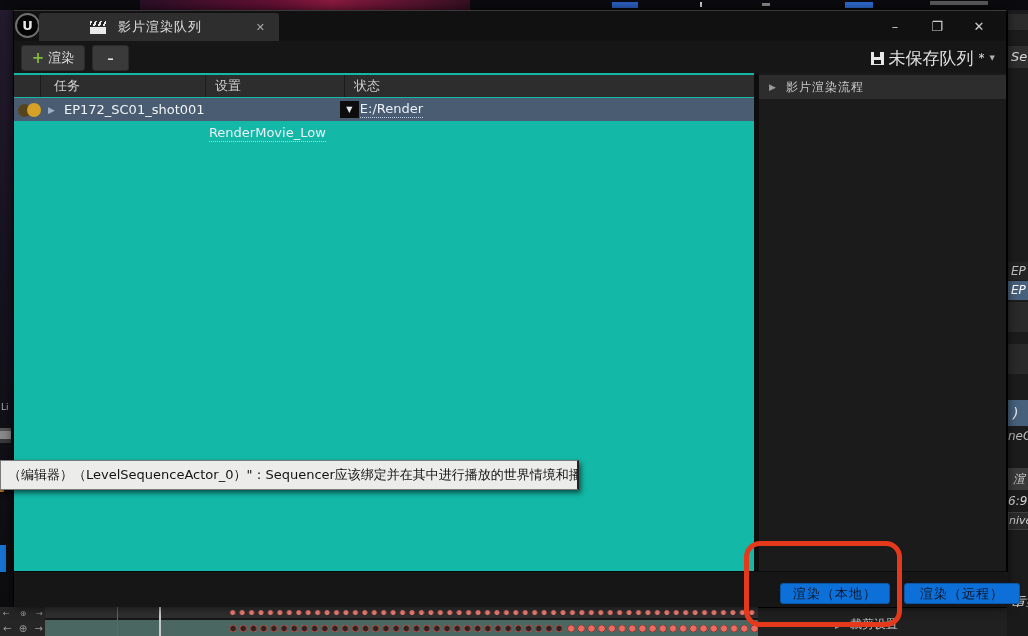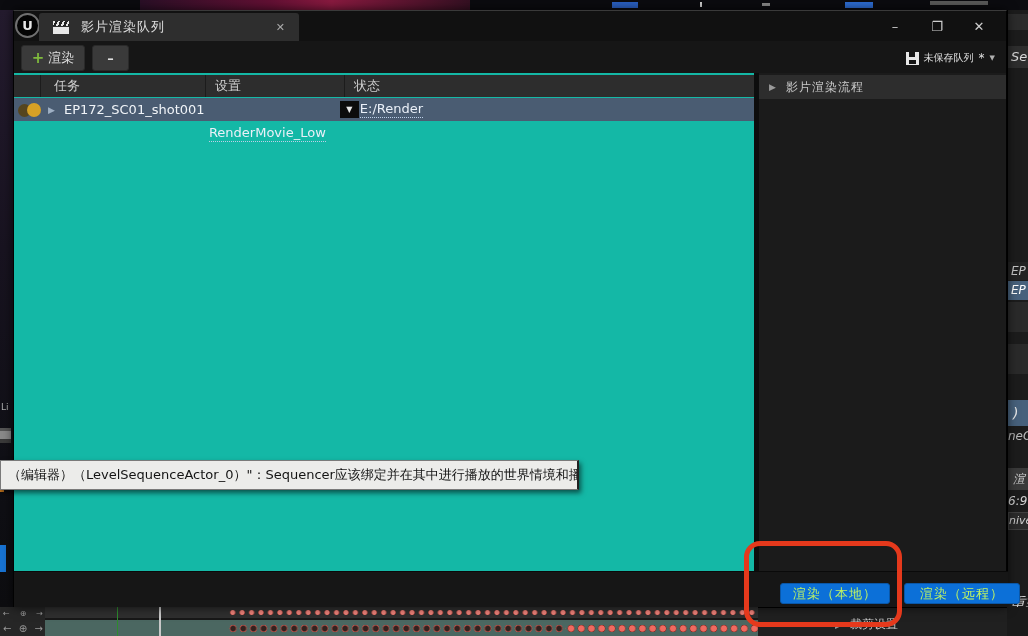--- a/index.html
+++ b/index.html
@@ -70,42 +70,42 @@
     color:#c8c8c8; font-size:12px; }
   .crop-row .expander { color:#999; font-size:9px; }
 
   
   .window { left:13px; top:10px; width:994px; height:597px; background:#161616;
     border:1px solid #020202; border-top:1px solid #3a3a3a; box-shadow:0 0 10px rgba(0,0,0,.7); }
   .titlebar { position:absolute; left:0; top:0; width:100%; height:30px; background:#111111; }
   .ue-logo { position:absolute; left:1px; top:2px; width:25px; height:25px; border-radius:50%;
     background:#040404; border:2px solid #707070; color:#e8e8e8; font-size:13px; font-weight:bold;
     display:flex; align-items:center; justify-content:center; }
-  .doc-tab { position:absolute; left:25px; top:2px; width:260px; height:28px; background:#2e2e2e;
-    border-radius:3px 3px 0 0; display:flex; align-items:center; }
+  .doc-tab { position:absolute; left:25px; top:2px; width:240px; height:28px; background:#2e2e2e;
+    border-radius:3px 3px 0 0; display:flex; align-items:center;padding-left:37px; }
   .clap-icon { width:16px; height:13px; margin-left:14px; position:relative; }
   .clap-icon::before { content:""; position:absolute; top:0; left:0; width:100%; height:5px;
     background:repeating-linear-gradient(115deg,#e8e8e8 0 2px,#222 2px 4.5px); }
   .clap-icon::after { content:""; position:absolute; bottom:0; left:0; width:100%; height:7px; background:#e8e8e8; }
   .tab-title { margin-left:12px; font-size:13px; color:#e0e0e0; letter-spacing:1px; }
   .tab-close { position:absolute; right:14px; color:#aaaaaa; font-size:11px; cursor:pointer; }
   .win-controls { position:absolute; right:6px; top:0; height:30px; display:flex; }
   .win-btn { width:42px; height:30px; display:flex; align-items:center; justify-content:center;
     color:#cfcfcf; font-size:13px; }
   .toolbar { position:absolute; left:0; top:30px; width:100%; height:32px; background:#161616; }
   .tool-btn { position:absolute; top:4px; height:26px; background:#3a3a3a; border:1px solid #2a2a2a;
     border-radius:3px; display:flex; align-items:center; justify-content:center; color:#e0e0e0; font-size:13px; }
   .btn-render { left:7px; width:64px; gap:4px; }
   .btn-render .plus { color:#7fba3d; font-size:15px; font-weight:bold; }
   .btn-minus { left:78px; width:37px; font-weight:bold; }
   .queue-cluster { position:absolute; right:11px; top:6px; height:22px; display:flex; align-items:center; gap:5px; }
   .floppy-icon { width:13px; height:13px; background:#e8e8e8; position:relative; }
   .floppy-icon::before { content:""; position:absolute; top:0; left:3px; width:6px; height:5px; background:#161616; }
   .floppy-icon::after { content:""; position:absolute; bottom:1px; left:3px; width:7px; height:4px; background:#161616; }
-  .queue-name { color:#e0e0e0; font-size:10px; }
+  .queue-name { color:#e0e0e0; font-size:17px; }
   .queue-dirty { color:#e0e0e0; font-size:12px; }
   .queue-caret { color:#b0b0b0; font-size:7px; }
 
   .queue-area { position:absolute; left:0; top:62px; width:740px; height:498px; background:#14b8a6; }
   .thead { position:absolute; left:0; top:2px; width:740px; height:22px; background:#2d2d2d; display:flex; }
   .th { height:22px; line-height:22px; font-size:13px; color:#cfcfcf; padding-left:8px;
     border-right:1px solid #1c1c1c; overflow:hidden; }
   .th.c0 { width:27px; padding-left:0; }
   .th.c1 { width:165px; padding-left:13px; }
   .th.c2 { width:139px; padding-left:9px; }
@@ -128,21 +128,21 @@
   .v-divider { position:absolute; left:740px; top:62px; width:5px; height:498px; background:#0d0d0d; }
   .right-panel { position:absolute; left:745px; top:62px; width:247px; height:498px; background:#1b1b1b; }
   .rp-header { position:absolute; left:0; top:2px; width:247px; height:24px; background:#2d2d2d;
     display:flex; align-items:center; gap:10px; }
   .rp-header .expander { margin-left:10px; color:#9a9a9a; font-size:9px; }
   .rp-header .rp-title { color:#c8c8c8; font-size:12px; letter-spacing:1px; }
 
   .footer { position:absolute; left:0; top:560px; width:994px; height:36px; background:#161616;
     border-top:1px solid #0a0a0a; }
   .blue-btn { position:absolute; top:11px; height:21px; background:#0c70d8; border:1px solid #0a57a8;
-    border-radius:3px; color:#bef264; font-size:13px; display:flex; align-items:center;
+    border-radius:3px; color:#0f172a; font-size:13px; display:flex; align-items:center;
     justify-content:center; letter-spacing:1px; }
   .btn-local { left:766px; width:110px; }
   .btn-remote { left:890px; width:116px; }
 
   
   .tooltip { left:0; top:460px; width:579px; height:30px; background:#ececea; border:1px solid #7a7a7a;
     border-right:2px solid #222; box-shadow:2px 3px 5px rgba(0,0,0,.55); color:#141414; font-size:13px;
     line-height:28px; padding-left:7px; white-space:nowrap; overflow:hidden; z-index:40; }
   .annotation { left:744px; top:541px; width:158px; height:86px; border:5px solid #e5391c;
     border-radius:16px; z-index:50; pointer-events:none; }

